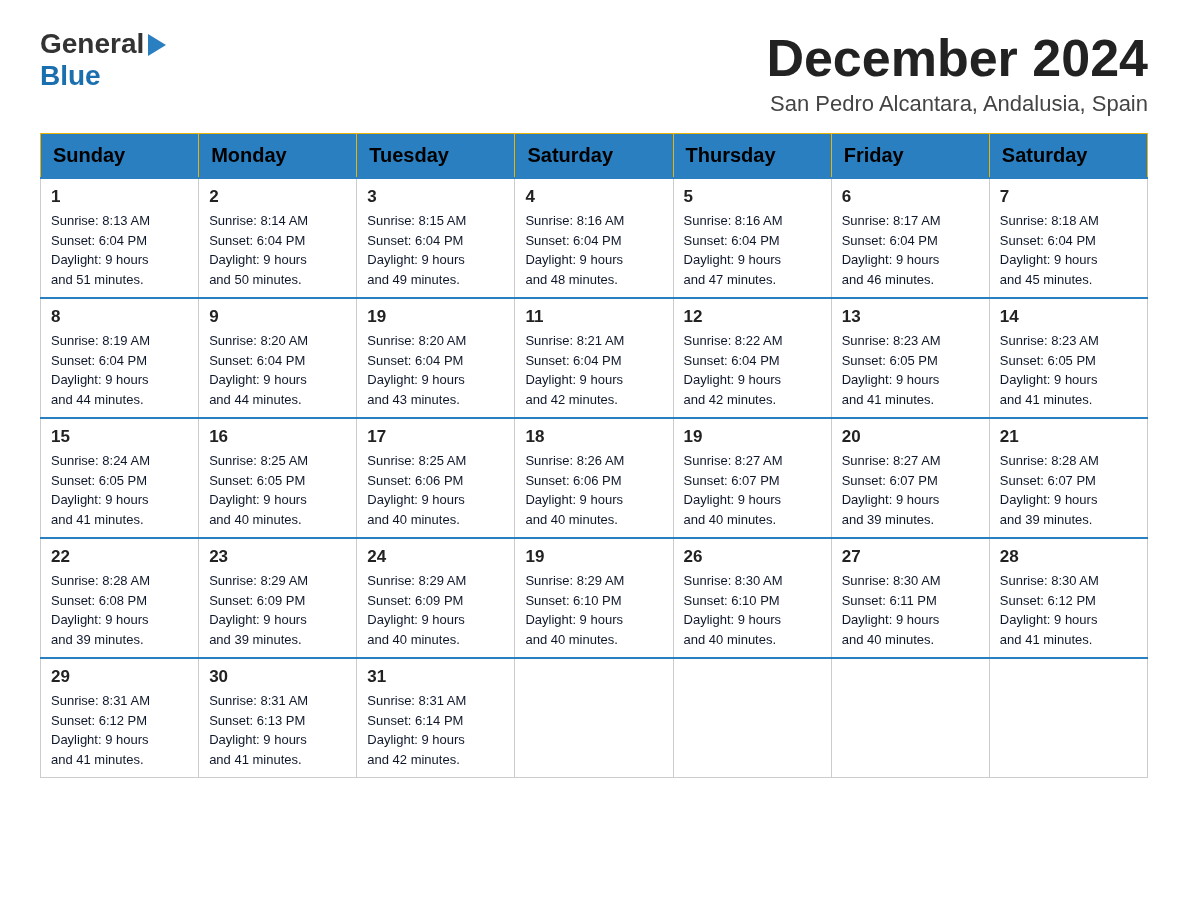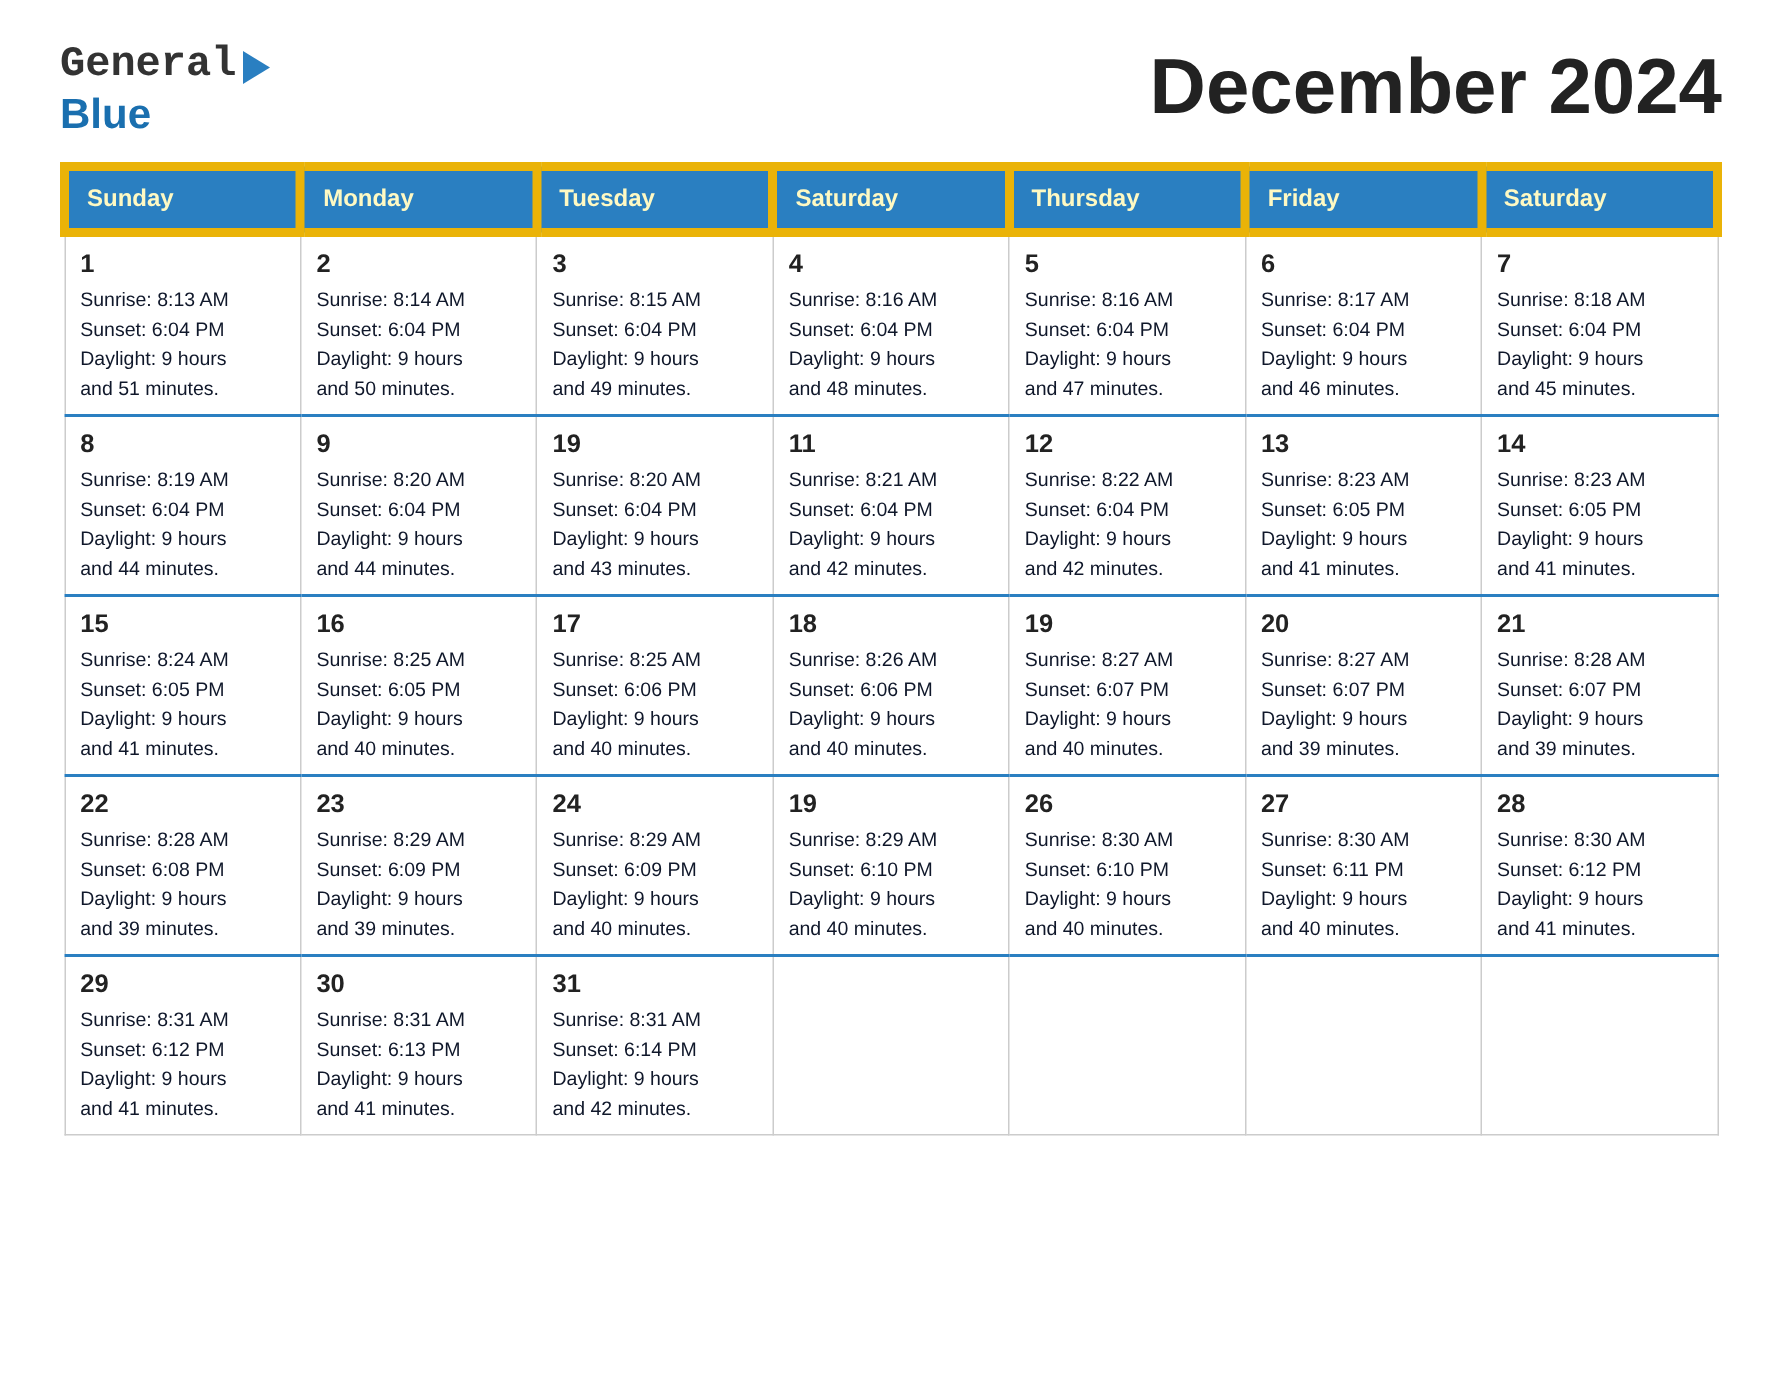--- a/index.html
+++ b/index.html
@@ -19,21 +19,20 @@
     .logo {
       display: flex;
       flex-direction: column;
       align-items: flex-start;
     }
     .logo-general {
       font-size: 28px;
       font-weight: bold;
       color: #333;
       line-height: 1;
-      font-family: Liberation Mono, monospace;
     }
     .logo-blue-text {
       font-size: 28px;
       font-weight: bold;
       color: #1a6faf;
       margin-top: 2px;
     }
     .title-block {
       text-align: right;
       margin-left: 36px;
@@ -49,26 +48,26 @@
       color: #444;
       margin-top: 4px;
     }
     .calendar {
       width: 100%;
       border-collapse: collapse;
       margin-top: 16px;
     }
     .calendar thead tr th {
       background: #2a7fc1;
-      color: #fef9c3;
-      font-size: 16px;
+      color: #000000;
+      font-size: 20px;
       font-weight: bold;
       padding: 10px 12px;
       text-align: left;
-      border: 6px solid #eab308;
+      border: 1px solid #eab308;
     }
     .calendar tbody tr td {
       vertical-align: top;
       padding: 8px 10px;
       font-size: 13px;
       color: #333;
       border: 1px solid #ccc;
       border-top: 2px solid #2a7fc1;
       min-height: 90px;
       width: calc(100% / 7);
@@ -100,20 +99,21 @@
     <div style="display:flex;align-items:center;">
       <span class="logo-general">General</span>
       <svg width="22" height="26" viewBox="0 0 22 26" style="margin-left:2px;margin-top:2px;">
         <polygon points="2,2 20,13 2,24" fill="#2a7fc1"></polygon>
       </svg>
     </div>
     <div class="logo-blue-text">Blue</div>
   </div>
   <div class="title-block">
     <div class="main-title">December 2024</div>
+    <div class="subtitle">San Pedro Alcantara, Andalusia, Spain</div>
   </div>
 </div>
 
 <table class="calendar">
   <thead>
     <tr>
       <th>Sunday</th>
       <th>Monday</th>
       <th>Tuesday</th>
       <th>Saturday</th>

